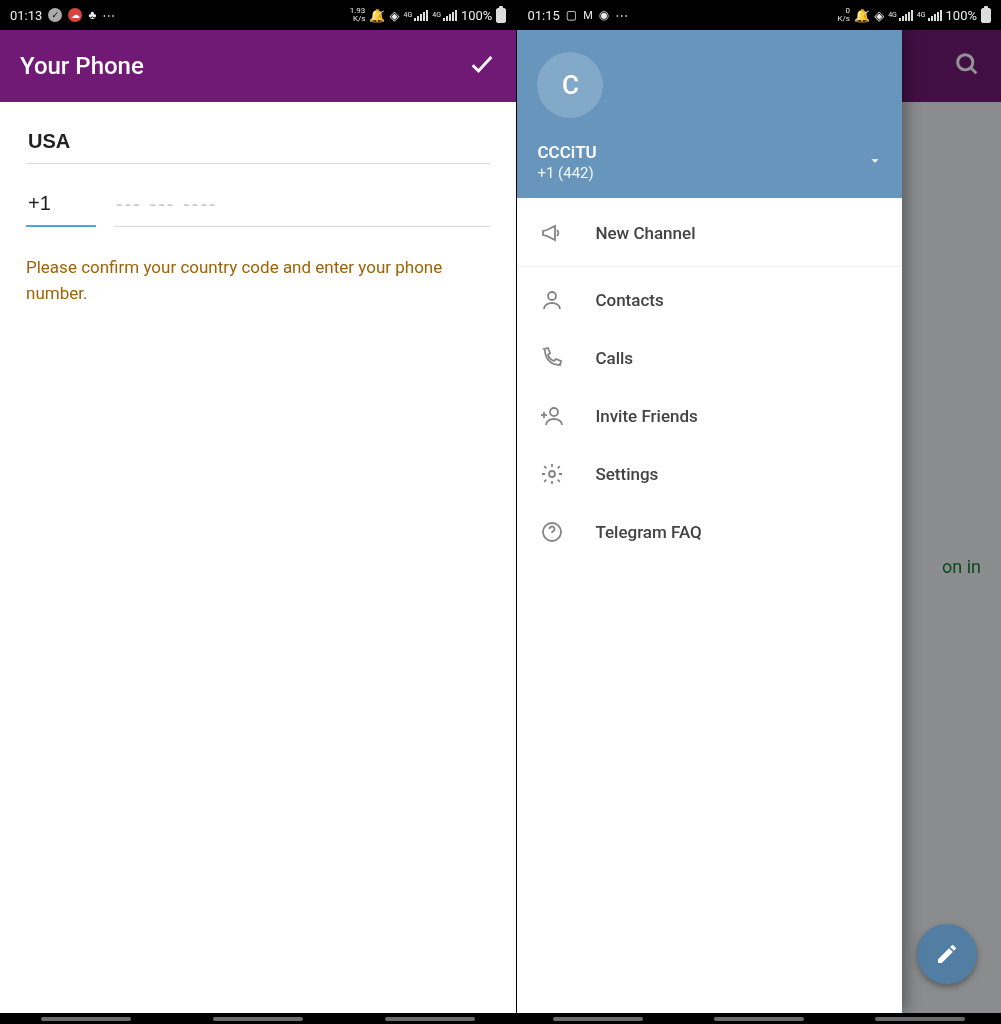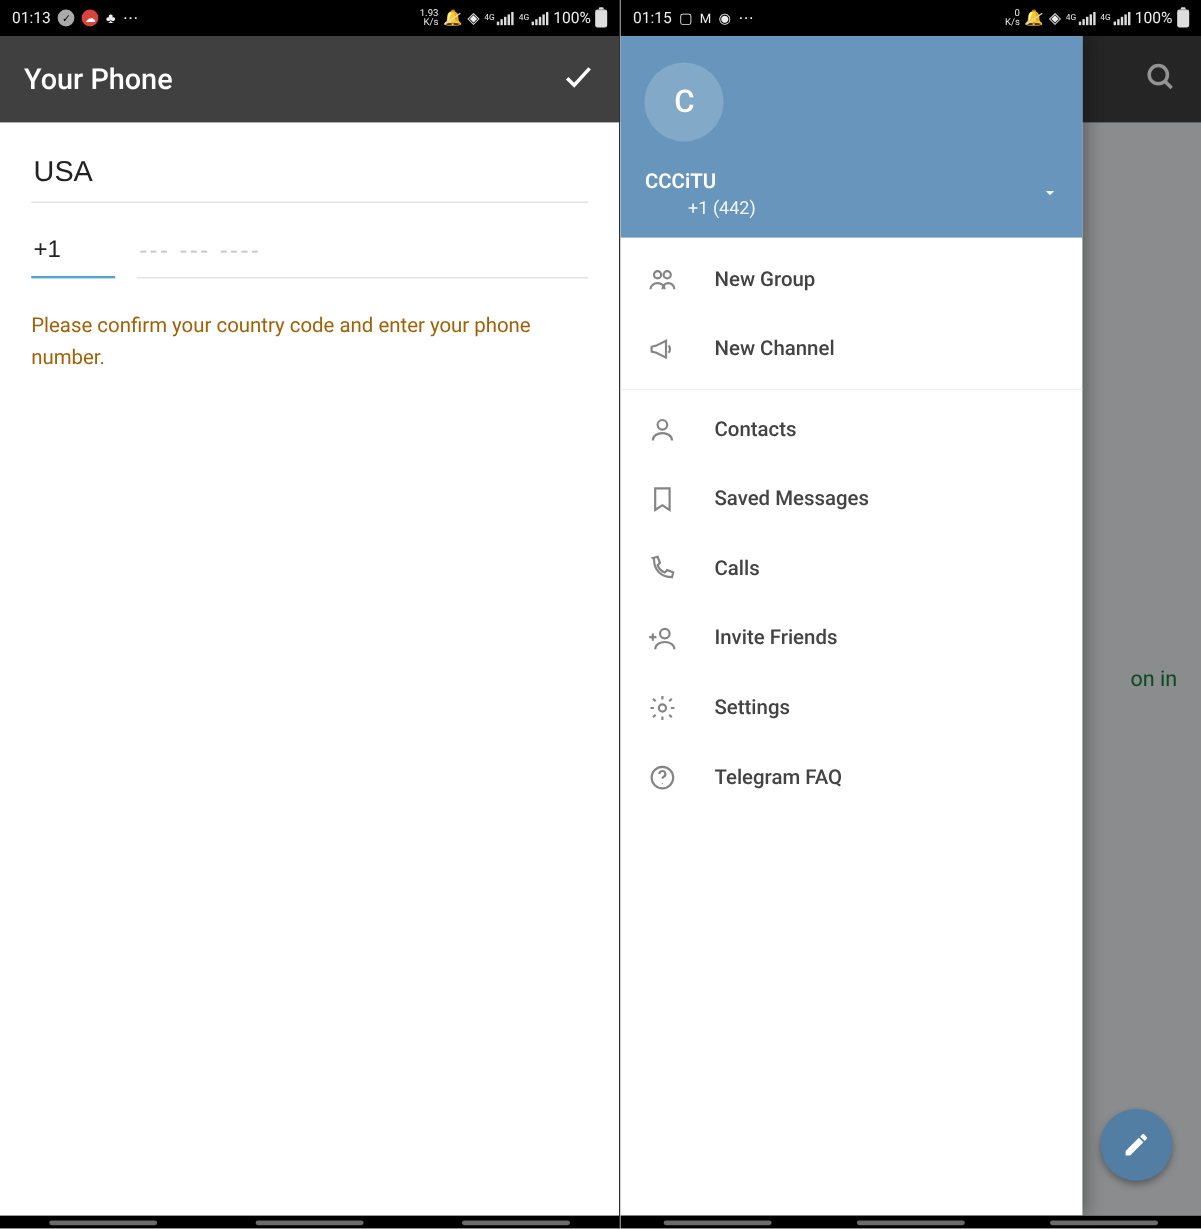--- a/index.html
+++ b/index.html
@@ -55,38 +55,38 @@
     width: 4px; height: 2px; background: #ddd; border-radius: 1px 1px 0 0;
   }
   .mute  { position: relative; font-size: 13px; }
   .mute::after { content:""; position:absolute; left:0; top:50%; width:100%;
                  height:1px; background:#ddd; transform:rotate(-35deg); }
   .wifi  { font-size: 13px; }
   .tiny  { font-size: 7px; margin-right:-2px; }
 
   
   .app-bar {
-    background: #404040;
+    background: #701a75;
     color: #fff;
     height: 72px;
     display: flex;
     align-items: center;
     padding: 0 20px;
     justify-content: space-between;
   }
   .app-bar-title { font-size: 24px; font-weight: 500; }
   .check-icon svg, .search-icon svg { width: 28px; height: 28px; fill:none;
     stroke:#fff; stroke-width:2.5; }
 
   
   .form-area { padding: 18px 26px; color:#222; }
   .country-input {
-    font-size: 24px; padding: 10px 2px;
+    font-size: 20px; padding: 10px 2px;
     border: none; border-bottom: 1px solid #dcdcdc;
-    width: 100%; outline: none; background: transparent; color:#222;
+    width: 100%; outline: none; background: transparent; color:#222;font-weight:bold;
   }
   .phone-row { display: flex; gap: 18px; margin-top: 22px; align-items:flex-end;}
   .dial-code {
     width: 70px; font-size: 20px; border:none;
     border-bottom: 2px solid #4fa4d8; padding: 6px 2px 10px;
     outline:none; background:transparent; color:#222;
   }
   .phone-input {
     flex:1; font-size: 20px; border:none;
     border-bottom: 1px solid #dcdcdc; padding: 6px 2px 10px;
@@ -127,21 +127,21 @@
     padding: 22px 20px 16px;
   }
   .avatar {
     width:66px; height:66px; border-radius:50%;
     background:#82a9c8; color:#fff;
     display:flex; align-items:center; justify-content:center;
     font-size:26px; font-weight:500; margin-bottom: 24px;
   }
   .user-row { display:flex; align-items:center; justify-content:space-between; }
   .user-name  { font-size:17px; font-weight:600; }
-  .user-phone { font-size:15px; opacity:.92; margin-top:2px;margin-left:36px; }
+  .user-phone { font-size:15px; opacity:.92; margin-top:2px; }
   .expand svg { width:14px; height:14px; fill:#fff; }
 
   .menu { padding: 6px 0; }
   .menu-item {
     display:flex; align-items:center; gap: 30px;
     padding: 16px 22px; color:#434343; font-size:17px; font-weight:500;
     cursor:pointer;
   }
   .menu-item .mi { width:26px; height:26px; display:flex;
     align-items:center; justify-content:center; }
@@ -294,56 +294,37 @@
               <path d="M6 9l6 6 6-6z"></path>
             </svg>
         </span>
       </div>
     </div>
 
     <div class="menu">
       <div class="menu-item">
         <span class="mi">
           <svg viewBox="0 0 24 24">
-              <circle cx="8" cy="8" r="3"></circle>
-              <circle cx="16" cy="8" r="3"></circle>
-              <path d="M2 20c0-3 3-5 6-5s6 2 6 5"></path>
-              <path d="M12 20c0-3 2.5-5 5-5s5 2 5 5"></path>
-            </svg>
-        </span>
-        <span>New Group</span>
-      </div>
-      <div class="menu-item">
-        <span class="mi">
-          <svg viewBox="0 0 24 24">
               <path d="M3 10v4l4 1 8 4V5l-8 4-4 1z"></path>
               <path d="M17 9a4 4 0 0 1 0 6"></path>
             </svg>
         </span>
         <span>New Channel</span>
       </div>
 
       <div class="menu-sep"></div>
 
       <div class="menu-item">
         <span class="mi">
           <svg viewBox="0 0 24 24">
               <circle cx="12" cy="8" r="4"></circle>
               <path d="M4 21c0-4 4-6 8-6s8 2 8 6"></path>
             </svg>
         </span>
         <span>Contacts</span>
-      </div>
-      <div class="menu-item">
-        <span class="mi">
-          <svg viewBox="0 0 24 24">
-              <path d="M6 3h12v18l-6-4-6 4z"></path>
-            </svg>
-        </span>
-        <span>Saved Messages</span>
       </div>
       <div class="menu-item">
         <span class="mi">
           <svg viewBox="0 0 24 24">
               <path d="M5 4c0 9 6 15 15 15l1-4-5-2-2 2c-3-1-5-3-6-6l2-2-2-5-4 1z"></path>
             </svg>
         </span>
         <span>Calls</span>
       </div>
       <div class="menu-item">

